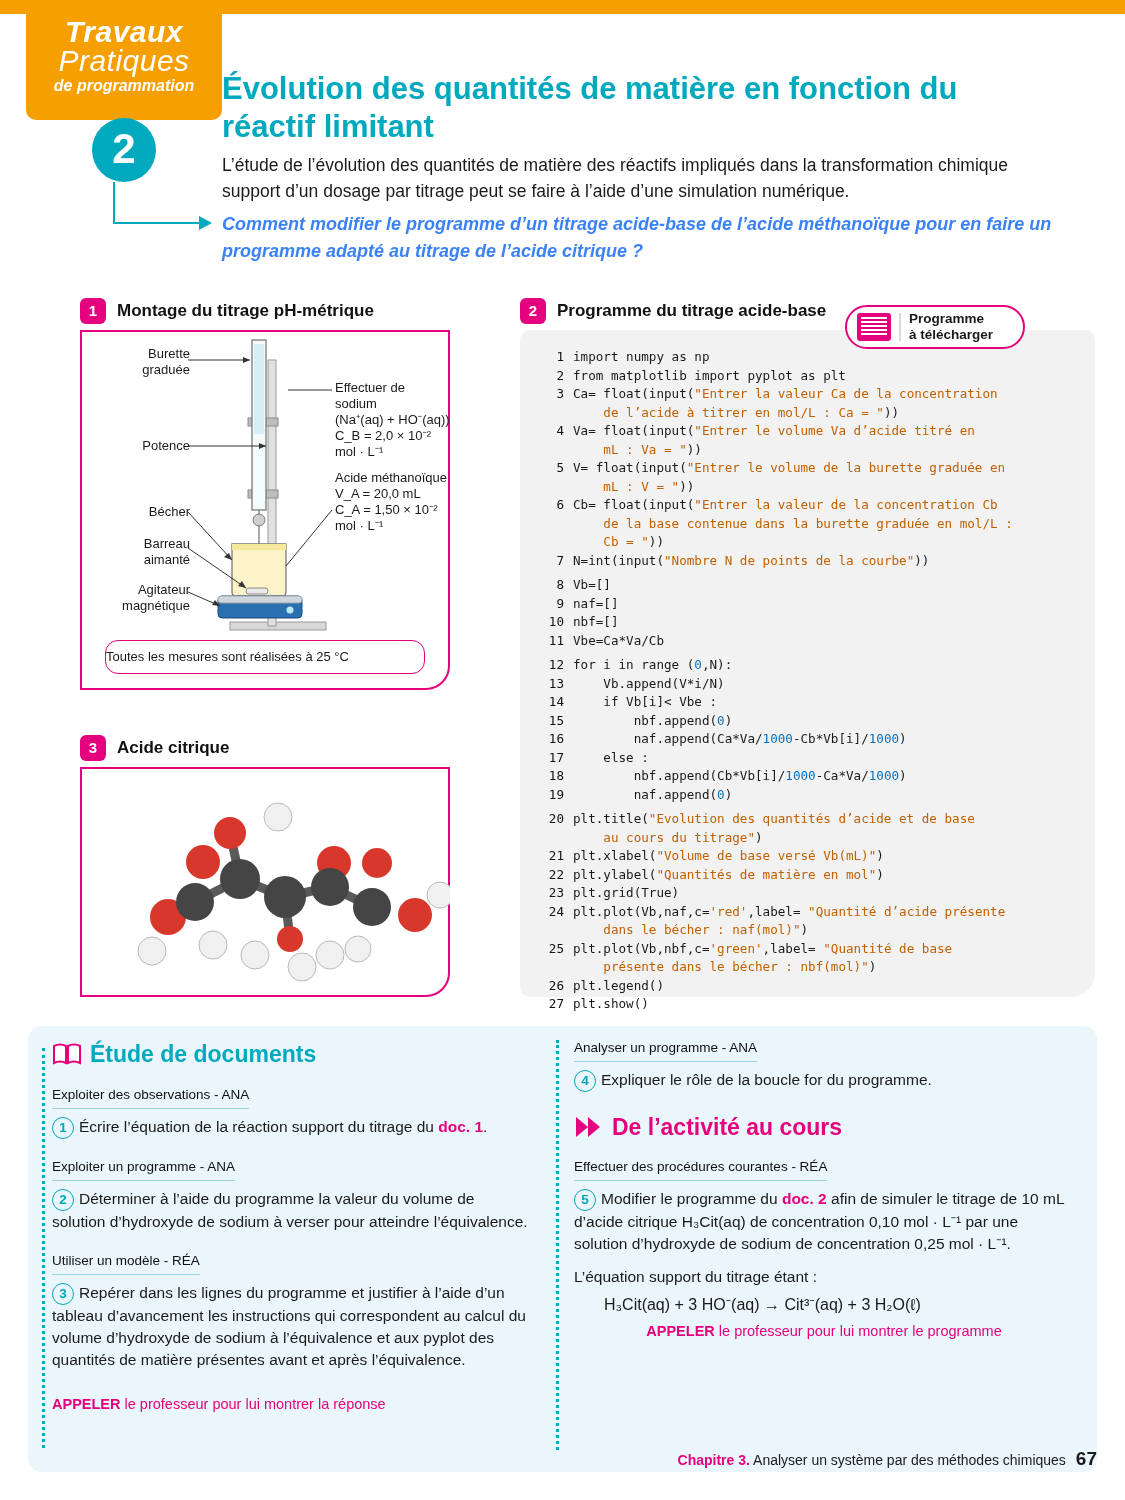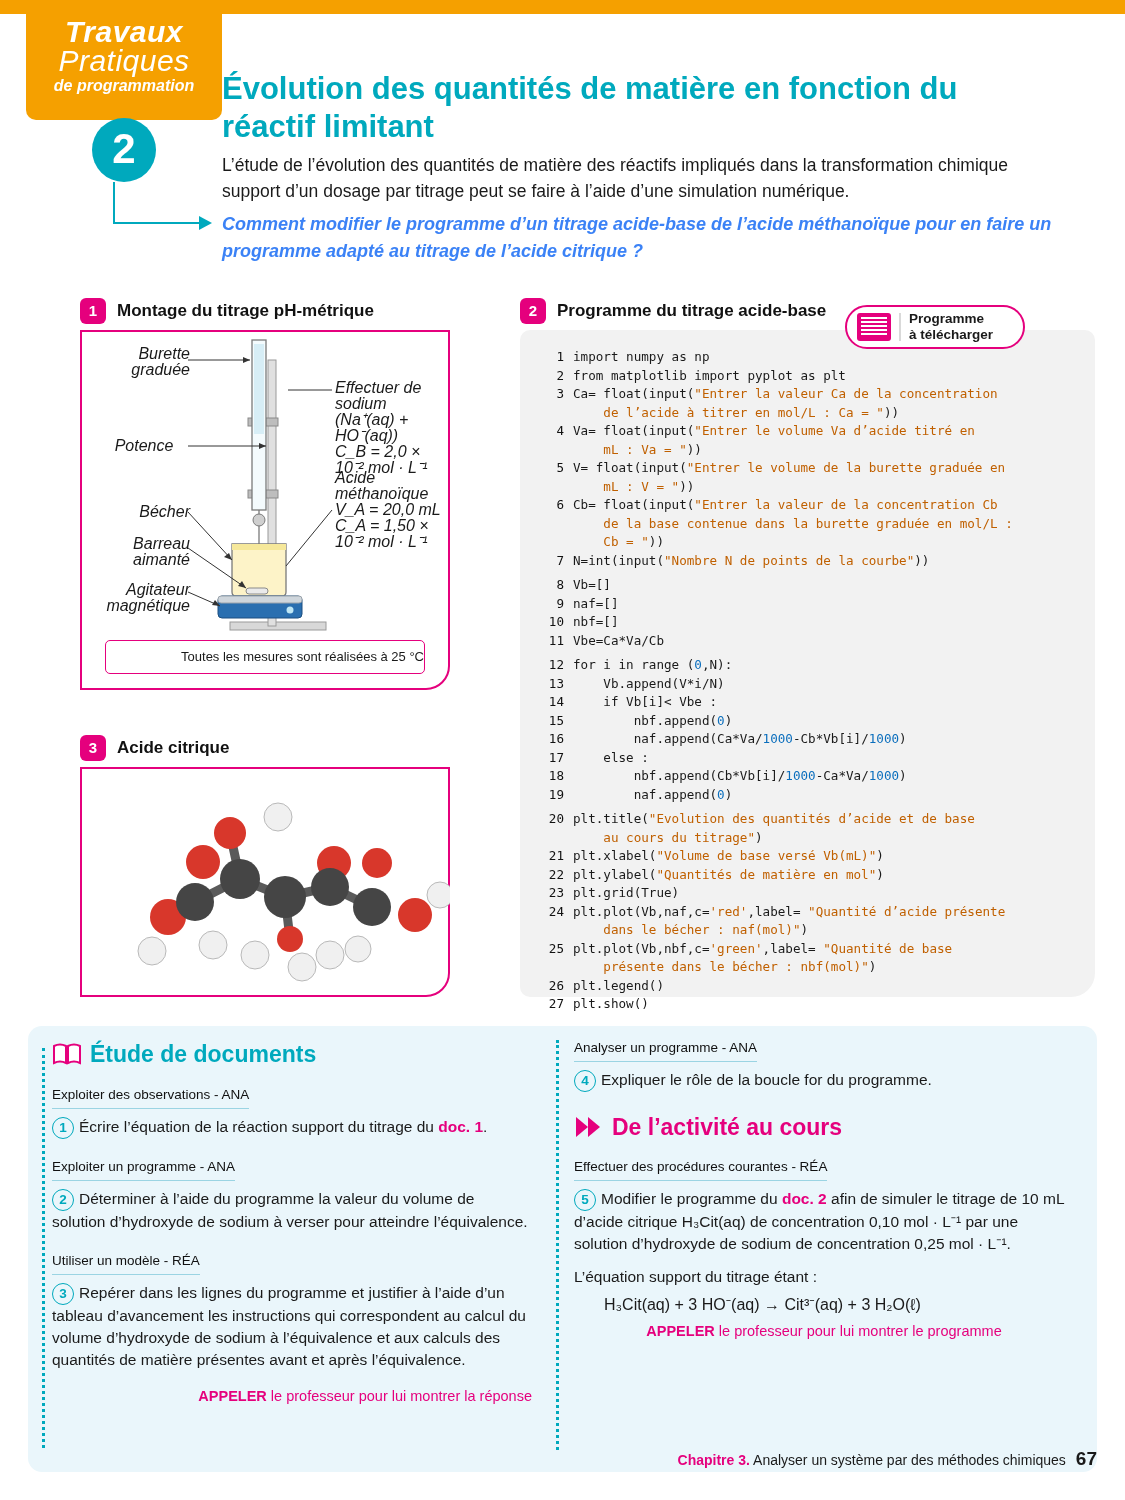--- a/index.html
+++ b/index.html
@@ -137,25 +137,25 @@
   .code .row { display:flex; }
   .code .ln { width:26px; text-align:right; margin-right:9px; color:#111; flex:none; }
   .code .src { flex:1; }
   .s { color:#c06000; }        
   .n { color:#0a6ebd; }        
   .gap { height:6px; }
 
   
   .fig1 { position:absolute; top:330px; left:80px; width:370px; height:360px; }
   .fig1 svg { position:absolute; top:0; left:0; }
-  .fig-label { position:absolute; font-size:16px; line-height:16px;font-style:italic; }
+  .fig-label { position:absolute; font-size:13px; line-height:16px; }
   .note-box {
     position:absolute; top:640px; left:105px; width:320px; height:34px;
-    border:1.6px solid #e5007d; border-radius:5px;
-    font-size:13px; text-align:right; line-height:32px;
+    border:1.6px solid #e5007d; border-radius:13px;
+    font-size:13px; text-align:left; line-height:32px;
   }
 
   
   .fig3 { position:absolute; top:767px; left:80px; width:370px; height:230px; }
 
   
   .bottom {
     position:absolute; top:1026px; left:28px; width:1069px; height:446px;
     background:#eaf6fb; border-radius:14px;
   }
@@ -252,21 +252,21 @@
       <line x1="108" y1="262" x2="140" y2="276" stroke="#333" stroke-width="1"></line>
       <polygon points="140,276 132,275 135,270" fill="#333"></polygon>
       <line x1="208" y1="60" x2="252" y2="60" stroke="#333" stroke-width="1"></line>
       <line x1="206" y1="236" x2="252" y2="180" stroke="#333" stroke-width="1"></line>
     </svg>
 
     <div class="fig-label" style="top:16px;left:40px;width:70px;text-align:right;">
       <span>Burette
 graduée</span>
     </div>
-    <div class="fig-label" style="top:108px;left:18px;width:92px;text-align:center;">Potence</div>
+    <div class="fig-label" style="top:108px;left:18px;width:92px;text-align:right;">Potence</div>
     <div class="fig-label" style="top:174px;left:18px;width:92px;text-align:right;">Bécher</div>
     <div class="fig-label" style="top:206px;left:18px;width:92px;text-align:right;">
       <span>Barreau
 aimanté</span>
     </div>
     <div class="fig-label" style="top:252px;left:0px;width:110px;text-align:right;">
       <span>Agitateur
 magnétique</span>
     </div>
     <div class="fig-label" style="top:50px;left:255px;width:115px;">
@@ -369,23 +369,23 @@
       <div style="margin-top:16px;">
         <div class="tagline">Exploiter un programme - ANA</div>
         <div>
           <span class="qnum">2</span><span>Déterminer à l’aide du programme la valeur du volume de solution d’hydroxyde de sodium à verser pour atteindre l’équivalence.</span>
         </div>
       </div>
 
       <div style="margin-top:16px;">
         <div class="tagline">Utiliser un modèle - RÉA</div>
         <div>
-          <span class="qnum">3</span><span>Repérer dans les lignes du programme et justifier à l’aide d’un tableau d’avancement les instructions qui correspondent au calcul du volume d’hydroxyde de sodium à l’équivalence et aux calculs des quantités de matière présentes avant et après l’équivalence.</span>
-        </div>
-        <div class="appeler" style="text-align:right; margin-top:14px;">
+          <span class="qnum">3</span><span>Repérer dans les lignes du programme et justifier à l’aide d’un tableau d’avancement les instructions qui correspondent au calcul du volume d’hydroxyde de sodium à l’équivalence et aux pyplot des quantités de matière présentes avant et après l’équivalence.</span>
+        </div>
+        <div class="appeler" style="text-align:left; margin-top:22px;">
           <b>APPELER</b><span> le professeur pour lui montrer la réponse</span>
         </div>
       </div>
     </div>
 
     <div class="col" style="top:10px; left:546px; width:500px;">
       <div class="tagline">Analyser un programme - ANA</div>
       <div>
         <span class="qnum">4</span><span>Expliquer le rôle de la boucle for du programme.</span>
       </div>

